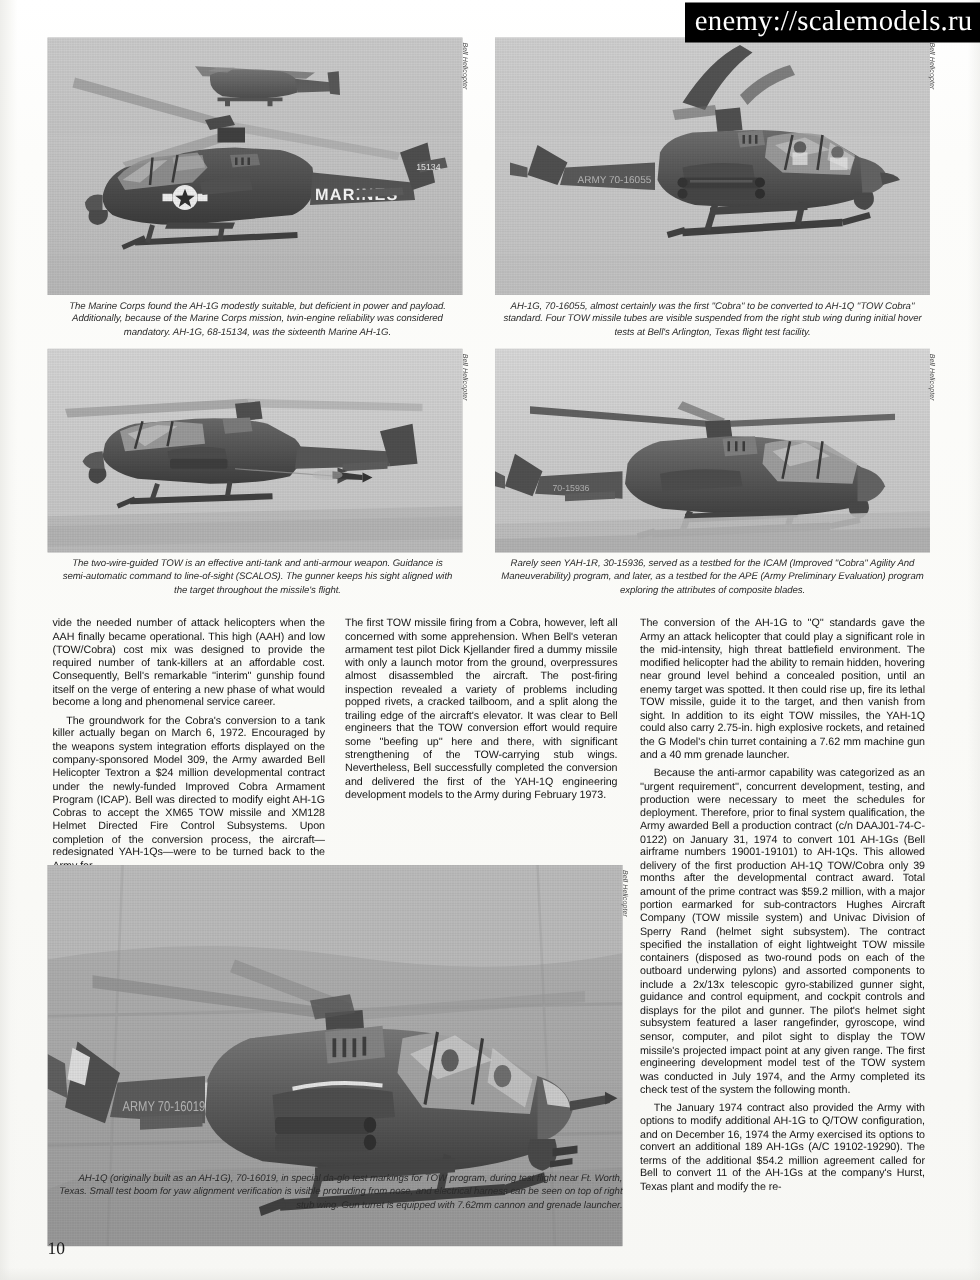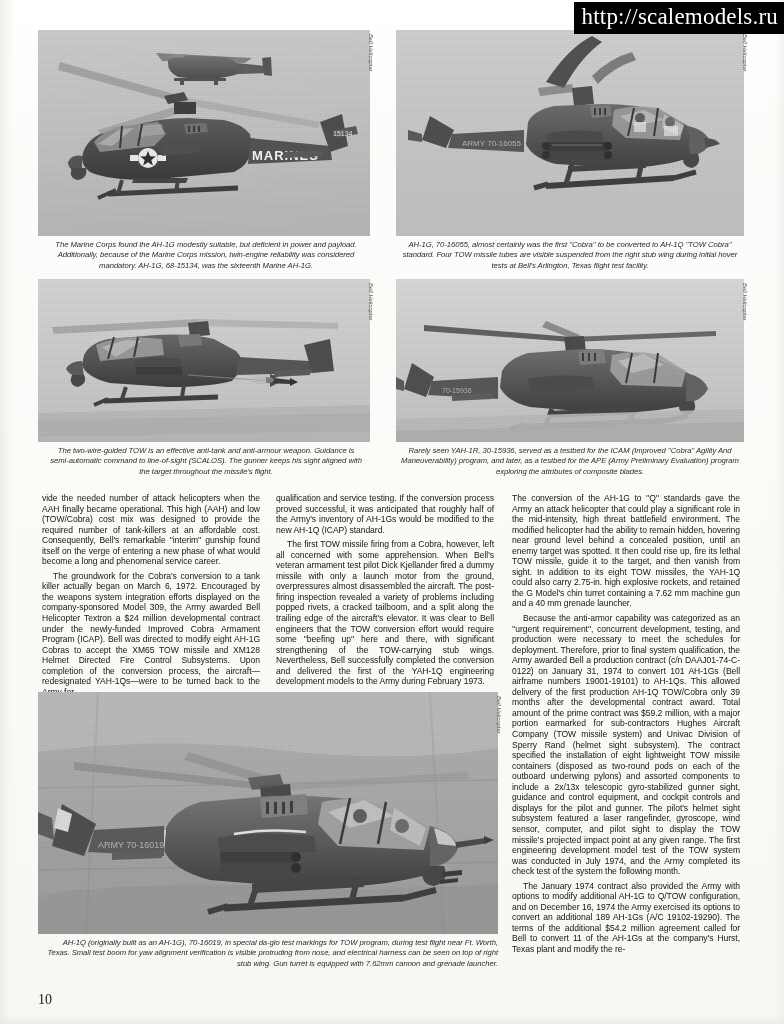--- a/index.html
+++ b/index.html
@@ -125,21 +125,21 @@
   }
 </style>
 </head>
 <body>
 
 <div class="page-scan"></div>
 <div class="scan-edge-left"></div>
 <div class="scan-edge-right"></div>
 <div class="scan-edge-bottom"></div>
 
-<div class="watermark">http://scalemodels.ru</div>
+<div class="watermark">enemy://scalemodels.ru</div>
 
 <div class="photo" style="left:38px; top:30px; width:332px; height:206px;">
   <div class="sky" style="background:linear-gradient(178deg,#c9cbca 0%,#c3c5c4 28%,#bcbfbe 62%,#b4b7b6 100%);"></div>
   <svg viewBox="0 0 332 206" preserveAspectRatio="none">
     <defs>
       <linearGradient id="g1body" x1="0" y1="0" x2="0" y2="1">
         <stop offset="0" stop-color="#5c605d"></stop>
           <stop offset="1" stop-color="#3a3d3b"></stop>
       </linearGradient>
       <linearGradient id="g1body2" x1="0" y1="0" x2="0" y2="1">
@@ -416,31 +416,30 @@
 <div class="credit" style="left:748px; top:283px;">Bell Helicopter</div>
 
 <div class="caption" style="left:400px; top:446px; width:340px;">Rarely seen YAH-1R, 30-15936, served as a testbed for the ICAM (Improved ''Cobra'' Agility And Maneuverability) program, and later, as a testbed for the APE (Army Preliminary Evaluation) program exploring the attributes of composite blades.</div>
 
 <div class="col" style="left:38px; top:489px; width:226px;">
   <p>vide the needed number of attack helicopters when the AAH finally became operational. This high (AAH) and low (TOW/Cobra) cost mix was designed to provide the required number of tank-killers at an affordable cost. Consequently, Bell's remarkable ''interim'' gunship found itself on the verge of entering a new phase of what would become a long and phenomenal service career.</p>
   <p>The groundwork for the Cobra's conversion to a tank killer actually began on March 6, 1972. Encouraged by the weapons system integration efforts displayed on the company-sponsored Model 309, the Army awarded Bell Helicopter Textron a $24 million developmental contract under the newly-funded Improved Cobra Armament Program (ICAP). Bell was directed to modify eight AH-1G Cobras to accept the XM65 TOW missile and XM128 Helmet Directed Fire Control Subsystems. Upon completion of the conversion process, the aircraft—redesignated YAH-1Qs—were to be turned back to the Army for</p>
 </div>
 
 <div class="col" style="left:272px; top:489px; width:226px;">
-  <p>qualification and service testing. If the conversion process proved successful, it was anticipated that roughly half of the Army's inventory of AH-1Gs would be modified to the new AH-1Q (ICAP) standard.</p>
   <p>The first TOW missile firing from a Cobra, however, left all concerned with some apprehension. When Bell's veteran armament test pilot Dick Kjellander fired a dummy missile with only a launch motor from the ground, overpressures almost disassembled the aircraft. The post-firing inspection revealed a variety of problems including popped rivets, a cracked tailboom, and a split along the trailing edge of the aircraft's elevator. It was clear to Bell engineers that the TOW conversion effort would require some ''beefing up'' here and there, with significant strengthening of the TOW-carrying stub wings. Nevertheless, Bell successfully completed the conversion and delivered the first of the YAH-1Q engineering development models to the Army during February 1973.</p>
 </div>
 
 <div class="col" style="left:508px; top:489px; width:236px;">
   <p>The conversion of the AH-1G to ''Q'' standards gave the Army an attack helicopter that could play a significant role in the mid-intensity, high threat battlefield environment. The modified helicopter had the ability to remain hidden, hovering near ground level behind a concealed position, until an enemy target was spotted. It then could rise up, fire its lethal TOW missile, guide it to the target, and then vanish from sight. In addition to its eight TOW missiles, the YAH-1Q could also carry 2.75-in. high explosive rockets, and retained the G Model's chin turret containing a 7.62 mm machine gun and a 40 mm grenade launcher.</p>
   <p>Because the anti-armor capability was categorized as an ''urgent requirement'', concurrent development, testing, and production were necessary to meet the schedules for deployment. Therefore, prior to final system qualification, the Army awarded Bell a production contract (c/n DAAJ01-74-C-0122) on January 31, 1974 to convert 101 AH-1Gs (Bell airframe numbers 19001-19101) to AH-1Qs. This allowed delivery of the first production AH-1Q TOW/Cobra only 39 months after the developmental contract award. Total amount of the prime contract was $59.2 million, with a major portion earmarked for sub-contractors Hughes Aircraft Company (TOW missile system) and Univac Division of Sperry Rand (helmet sight subsystem). The contract specified the installation of eight lightweight TOW missile containers (disposed as two-round pods on each of the outboard underwing pylons) and assorted components to include a 2x/13x telescopic gyro-stabilized gunner sight, guidance and control equipment, and cockpit controls and displays for the pilot and gunner. The pilot's helmet sight subsystem featured a laser rangefinder, gyroscope, wind sensor, computer, and pilot sight to display the TOW missile's projected impact point at any given range. The first engineering development model test of the TOW system was conducted in July 1974, and the Army completed its check test of the system the following month.</p>
   <p>The January 1974 contract also provided the Army with options to modify additional AH-1G to Q/TOW configuration, and on December 16, 1974 the Army exercised its options to convert an additional 189 AH-1Gs (A/C 19102-19290). The terms of the additional $54.2 million agreement called for Bell to convert 11 of the AH-1Gs at the company's Hurst, Texas plant and modify the re-</p>
 </div>
 
-<div class="photo" style="left:38px; top:692px; width:460px; height:242px;">
+<div class="photo" style="left:38px; top:692px; width:460px; height:305px;">
   <div class="sky" style="background:linear-gradient(180deg,#b9bcba 0%,#b2b5b3 35%,#a9acaa 68%,#9fa3a1 100%);"></div>
   <svg viewBox="0 0 460 242" preserveAspectRatio="none">
     <defs>
       <linearGradient id="g5body" x1="0" y1="0" x2="0" y2="1">
         <stop offset="0" stop-color="#747875"></stop>
           <stop offset="1" stop-color="#41443f"></stop>
       </linearGradient>
       <linearGradient id="g5ground" x1="0" y1="0" x2="0" y2="1">
         <stop offset="0" stop-color="#a9aca9"></stop>
           <stop offset="1" stop-color="#8e918e"></stop>

